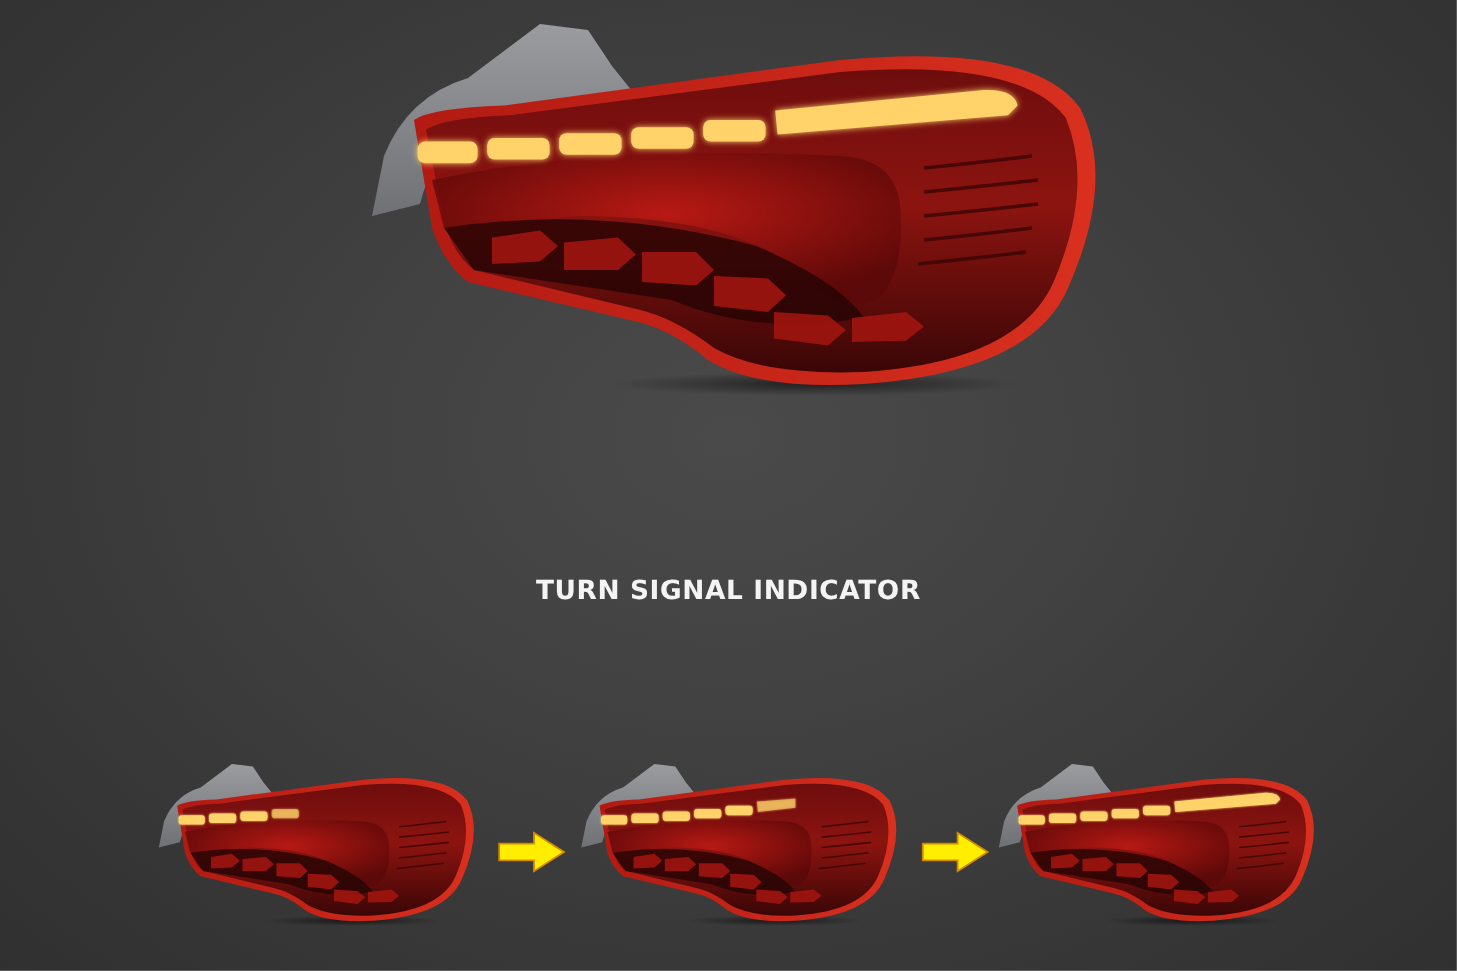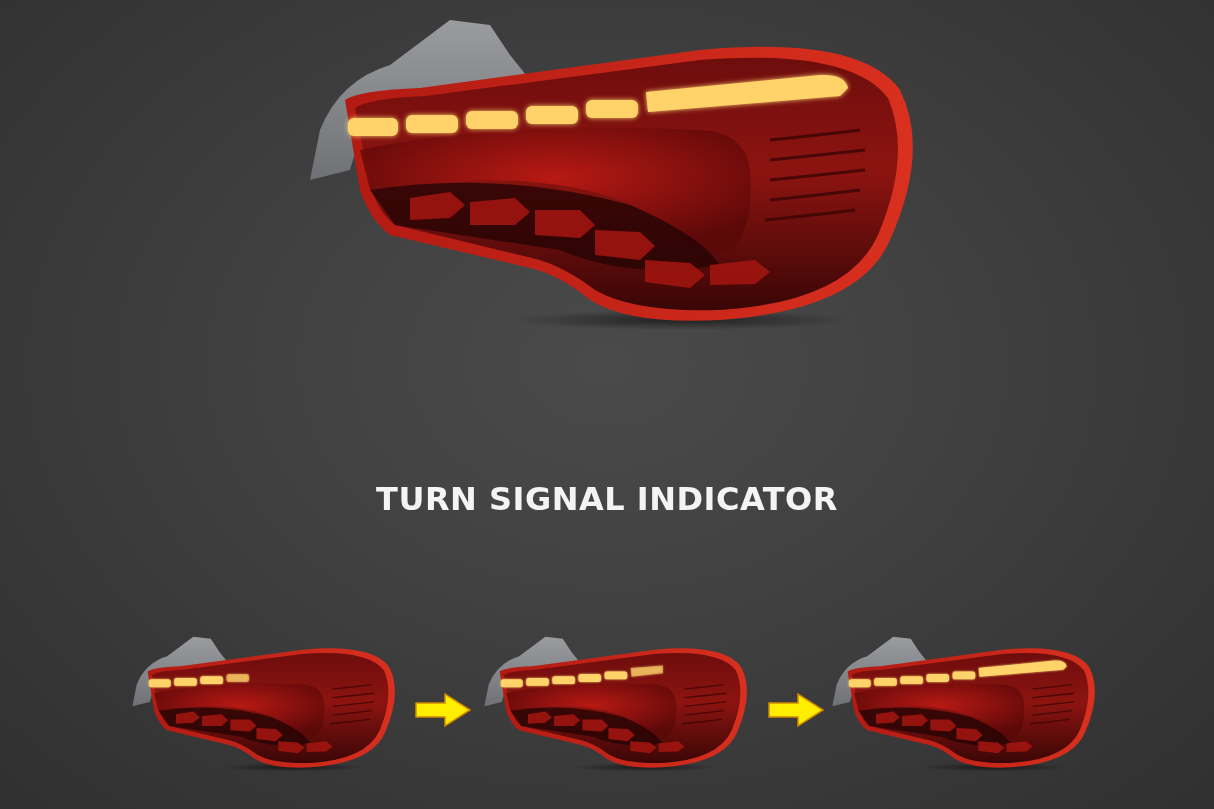--- a/index.html
+++ b/index.html
@@ -5,21 +5,21 @@
   html, body { margin: 0; padding: 0; }
   body {
     width: 1214px; height: 809px; overflow: hidden;
     background: radial-gradient(ellipse at 50% 45%, #4a4a4a 0%, #424242 35%, #383838 70%, #303030 100%);
     position: relative;
     font-family: "DejaVu Sans", "Liberation Sans", sans-serif;
   }
   .hero { position: absolute; left: 300px; top: 20px; width: 620px; height: 330px; }
   .title {
     position: absolute; left: 0; width: 1214px; top: 480px;
-    text-align: center; color: #f4f4f4; font-size: 32px; font-weight: bold;
+    text-align: center; color: #f4f4f4; font-size: 22px; font-weight: bold;
     letter-spacing: 0.5px;
   }
   .frame { position: absolute; top: 636px; width: 270px; height: 145px; }
   .f1 { left: 128px; }
   .f2 { left: 480px; }
   .f3 { left: 828px; }
   .arrow { position: absolute; top: 692px; width: 60px; height: 36px; }
   .a1 { left: 413px; }
   .a2 { left: 766px; }
   svg { display: block; }

